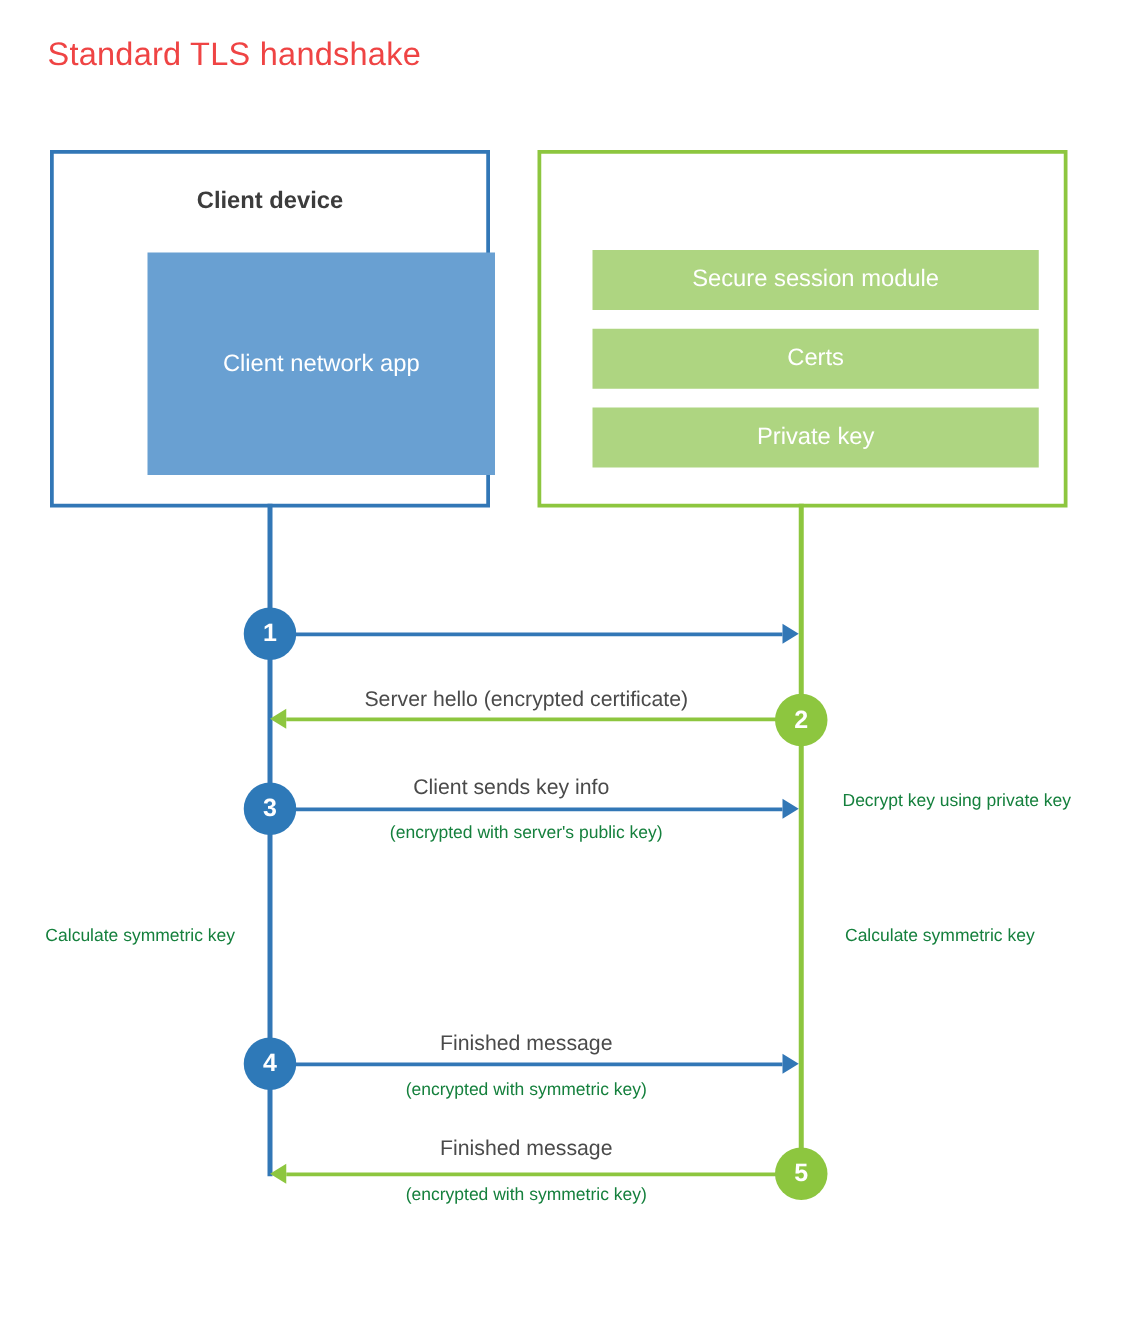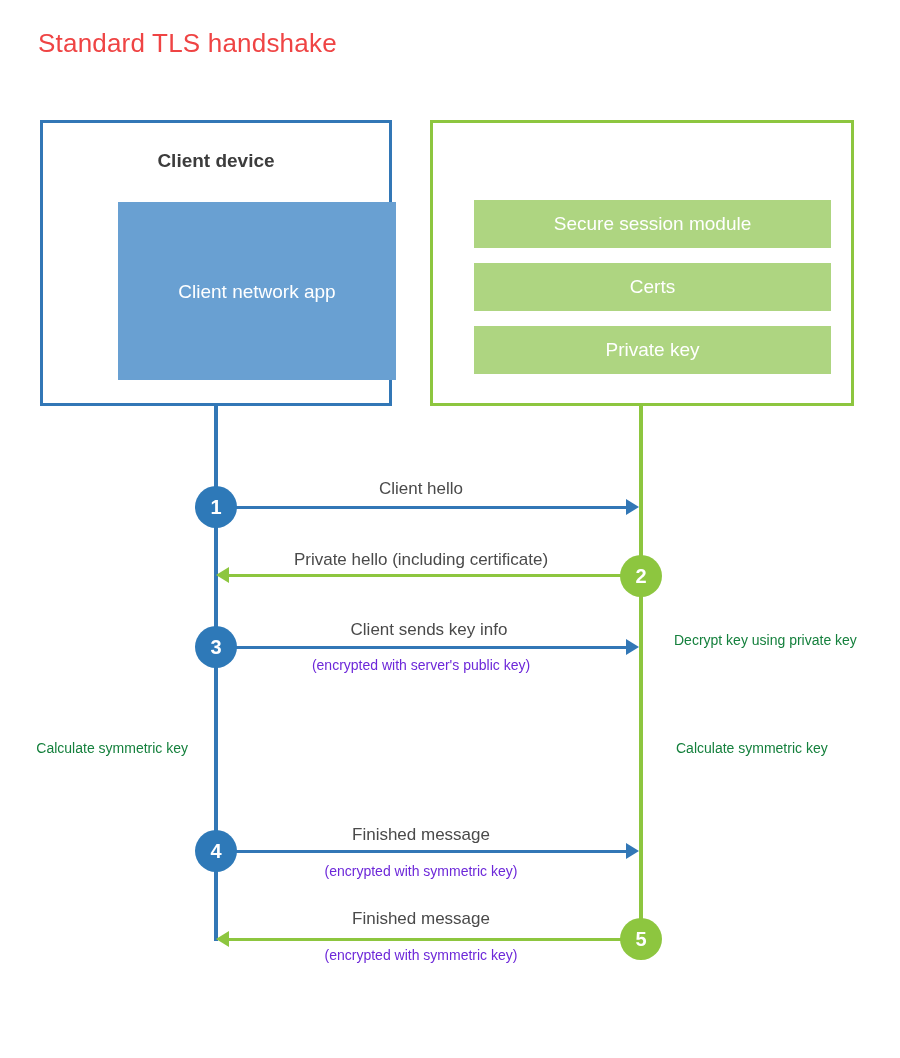--- a/index.html
+++ b/index.html
@@ -175,27 +175,27 @@
   .msg-label {
     position: absolute;
     text-align: center;
     color: #4a4a4a;
     font-size: 17px;
     white-space: nowrap;
   }
   .msg-sublabel {
     position: absolute;
     text-align: center;
-    color: #6d28d9;
+    color: #15803d;
     font-size: 14px;
     white-space: nowrap;
   }
   #msg-1 { left: 216px; top: 479px; width: 410px; }
   #msg-2 { left: 216px; top: 550px; width: 410px; }
-  #msg-3 { left: 224px; top: 620px; width: 410px; }
+  #msg-3 { left: 204px; top: 620px; width: 410px; }
   #msg-3-sub { left: 216px; top: 657px; width: 410px; }
   #msg-4 { left: 216px; top: 825px; width: 410px; }
   #msg-4-sub { left: 216px; top: 863px; width: 410px; }
   #msg-5 { left: 216px; top: 909px; width: 410px; }
   #msg-5-sub { left: 216px; top: 947px; width: 410px; }
 
   
   .side-note {
     position: absolute;
     color: #15803d;
@@ -237,26 +237,25 @@
 
   <div class="party-box" id="server-box">
     <div class="server-bar b0">Secure session module</div>
     <div class="server-bar b2">Private key</div>
     <div class="server-bar b1">Certs</div>
   </div>
 
   <div class="lifeline" id="client-lifeline"></div>
   <div class="lifeline" id="server-lifeline"></div>
 
-  <div class="msg-label" id="msg-1">Client hello</div>
   <div class="arrow-line blue" id="arrow-1-line"></div>
   <div class="arrow-head right blue" id="arrow-1-head"></div>
   <div class="step-circle blue" id="step-circle-1">1</div>
 
-  <div class="msg-label" id="msg-2">Private hello (including certificate)</div>
+  <div class="msg-label" id="msg-2">Server hello (encrypted certificate)</div>
   <div class="arrow-line green" id="arrow-2-line"></div>
   <div class="arrow-head left green" id="arrow-2-head"></div>
   <div class="step-circle green" id="step-circle-2">2</div>
 
   <div class="msg-label" id="msg-3">Client sends key info</div>
   <div class="msg-sublabel" id="msg-3-sub">(encrypted with server's public key)</div>
   <div class="arrow-line blue" id="arrow-3-line"></div>
   <div class="arrow-head right blue" id="arrow-3-head"></div>
   <div class="step-circle blue" id="step-circle-3">3</div>
 

